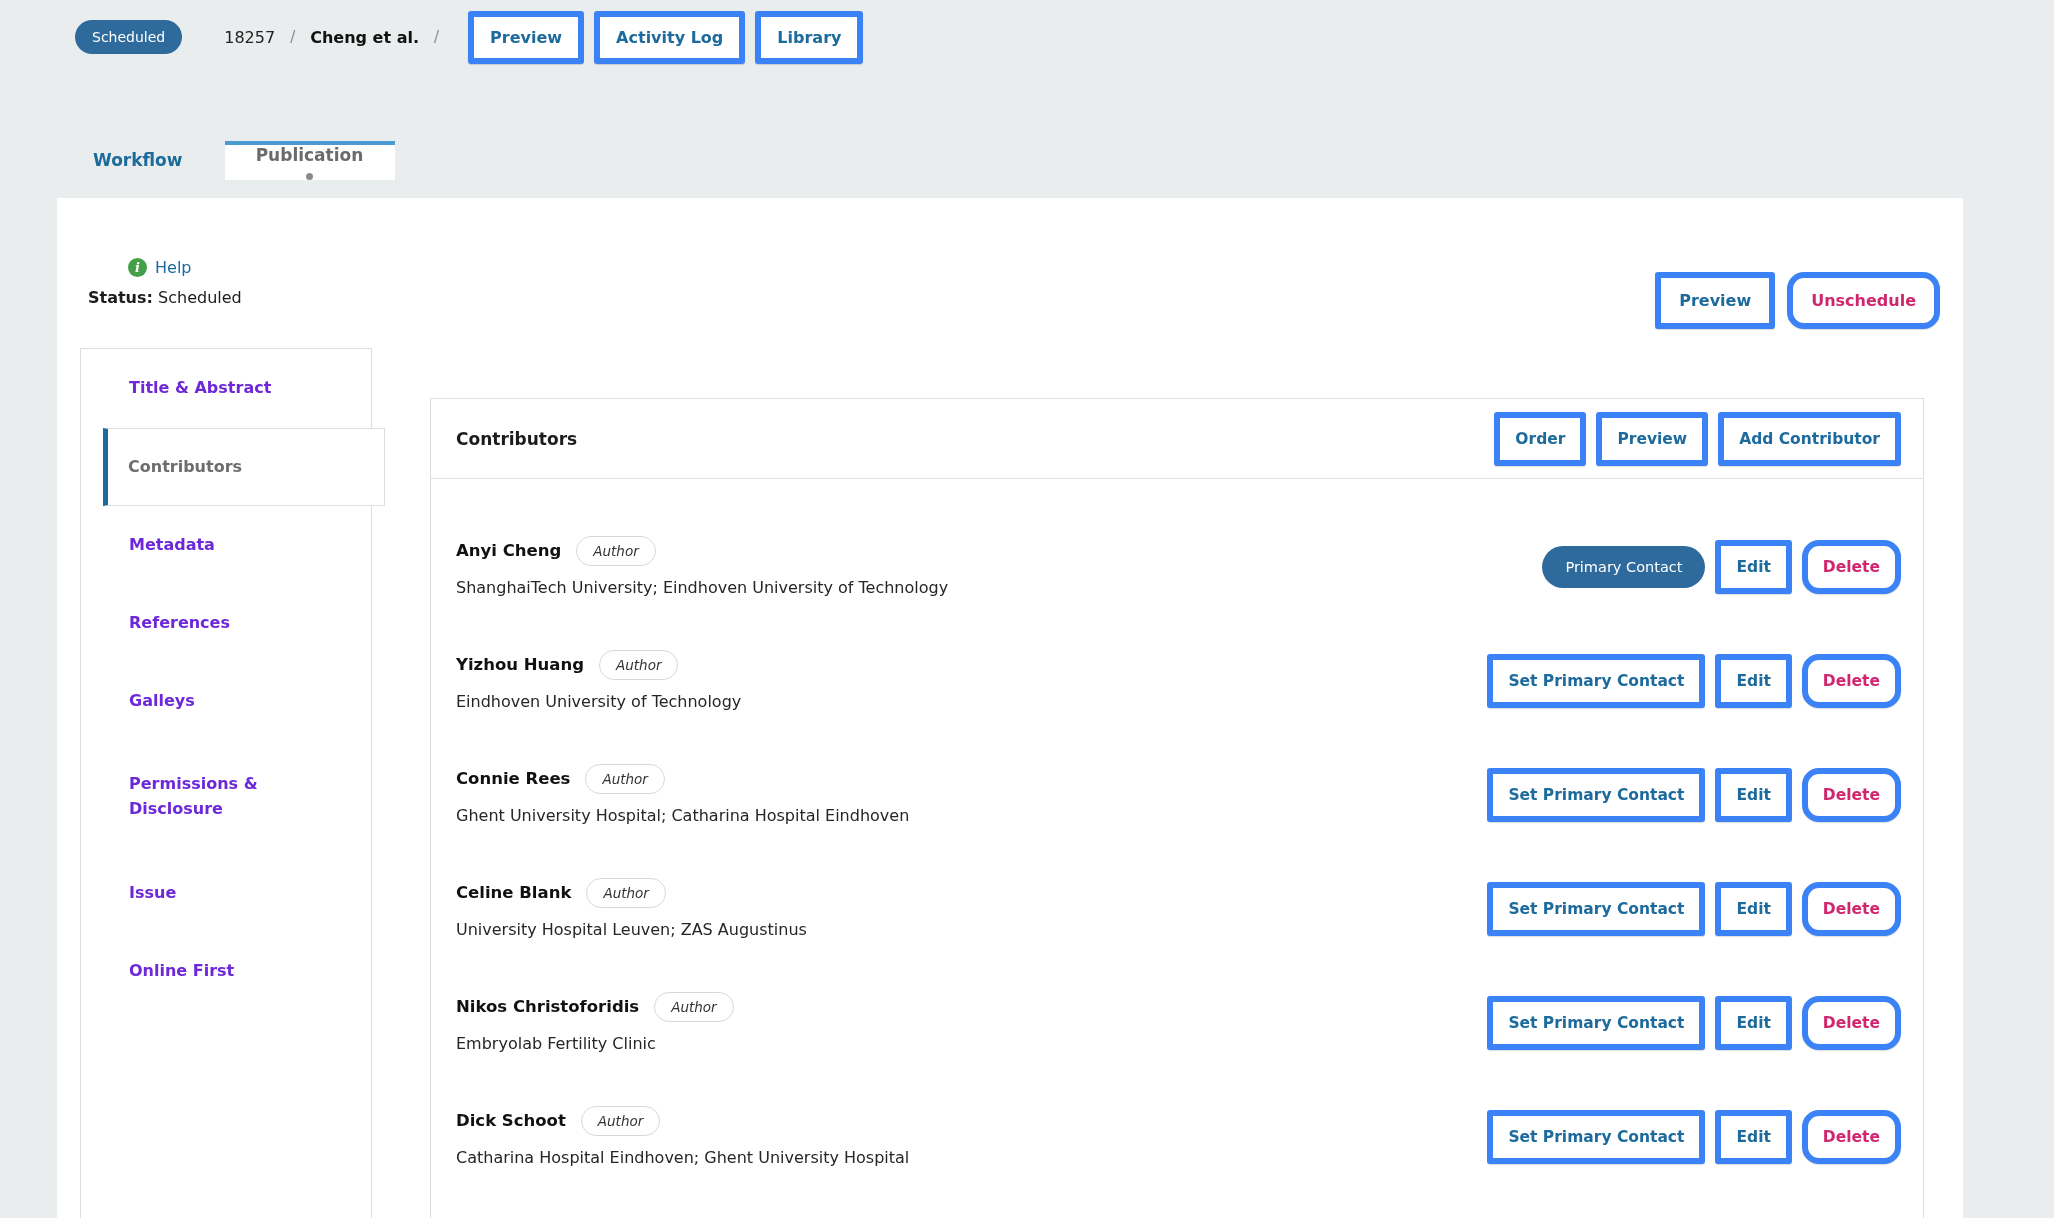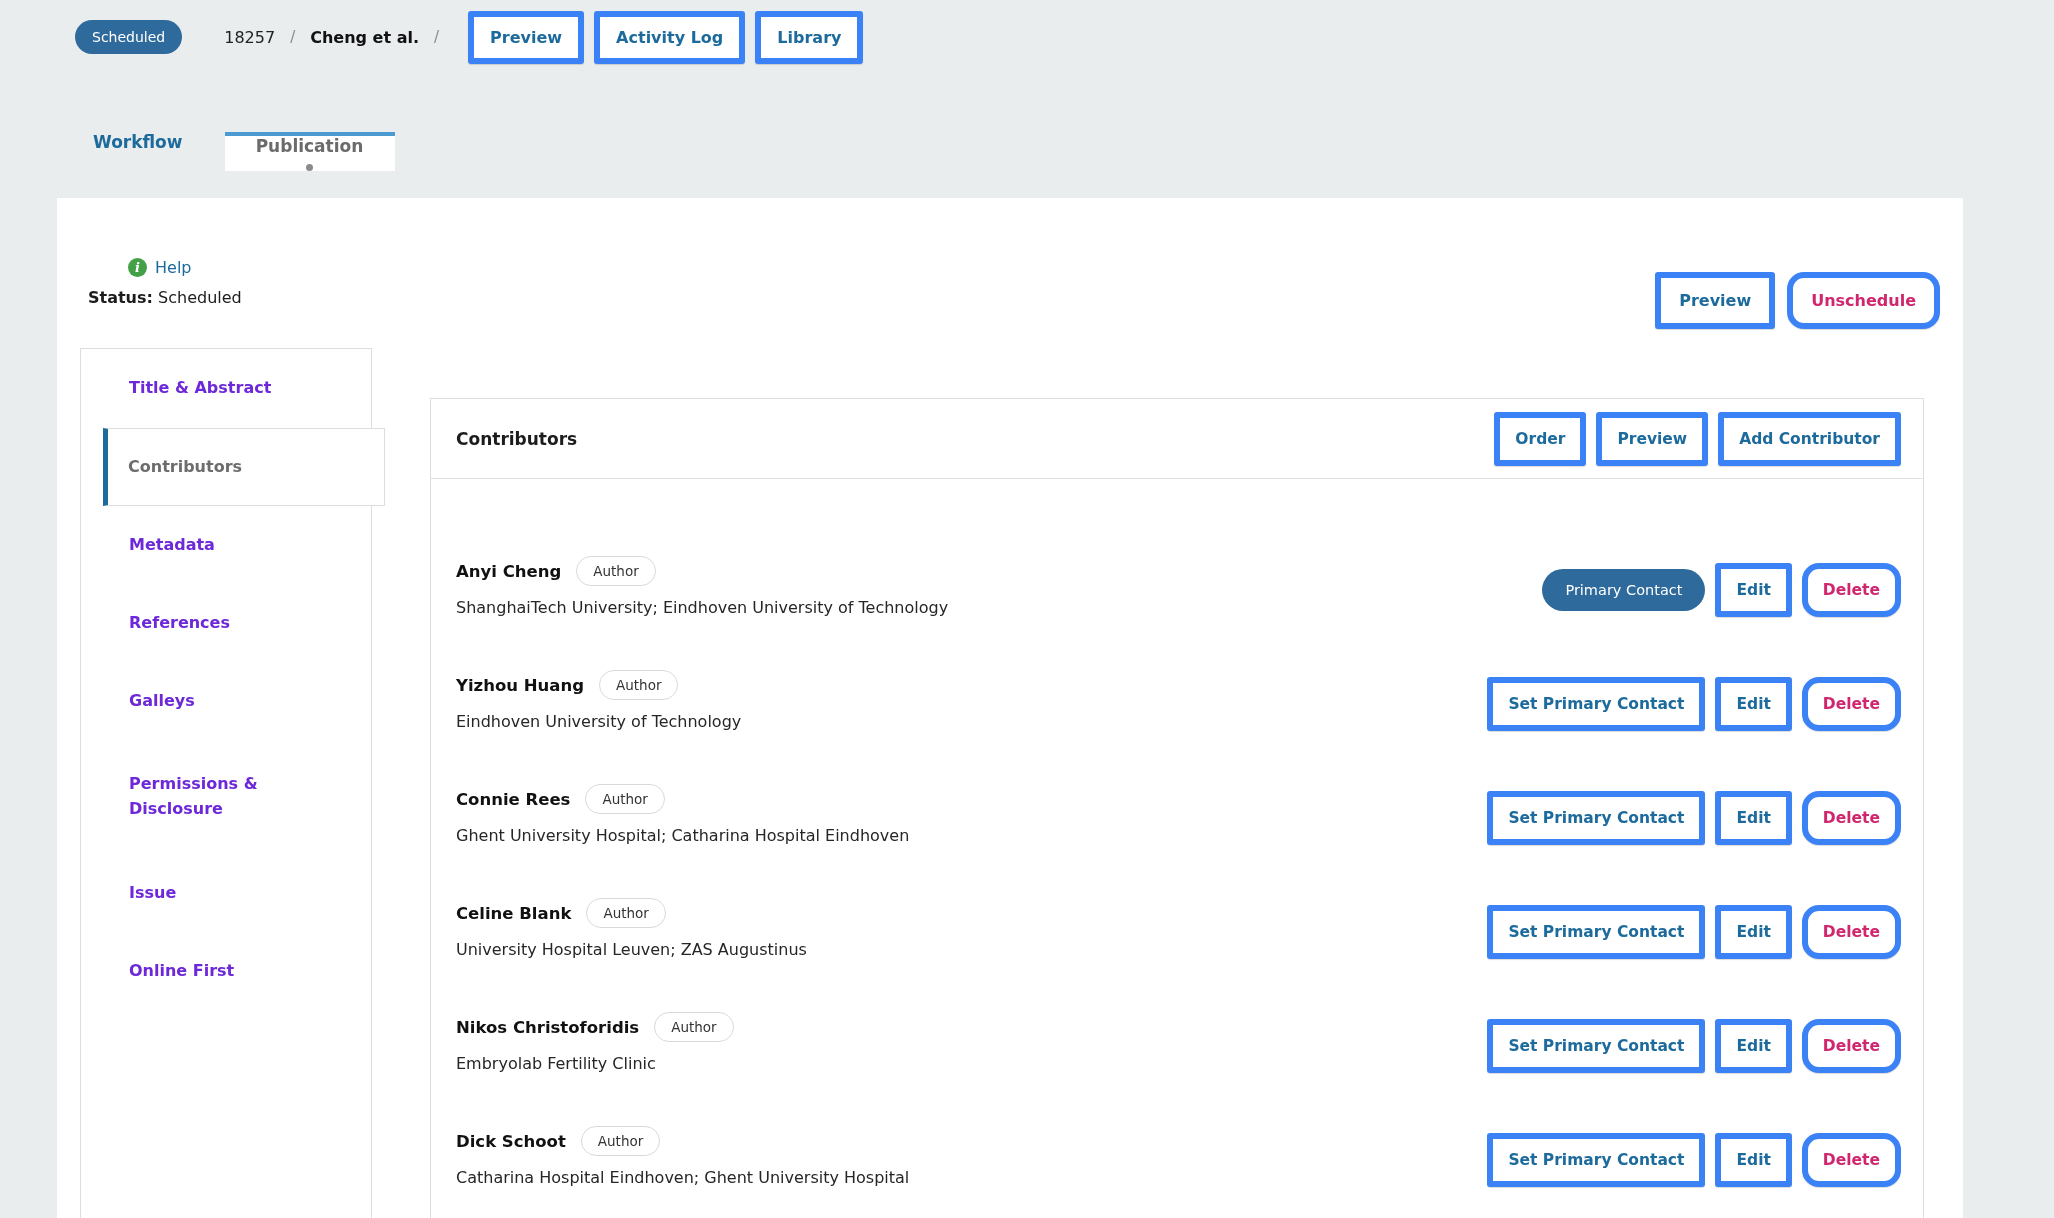--- a/index.html
+++ b/index.html
@@ -22,21 +22,21 @@
   .btn {
     display:inline-flex; align-items:center; justify-content:center;
     background:#fff; border:6px solid #3b82f6; border-radius:3px;
     box-shadow:0 1px 1px rgba(0,0,0,.14);
     color:#1d6a9c; font-weight:700; font-family:inherit; cursor:pointer;
     white-space:nowrap;
   }
   .btn.negative { color:#d0266d;border-radius:17px; }
   .topbar-actions .btn { font-size:16px; padding:11px 16px; }
   
-  .tabs { position:absolute; left:57px; top:132px; height:80px; display:flex; align-items:flex-start; }
+  .tabs { position:absolute; left:57px; top:120px; height:80px; display:flex; align-items:center; }
   .tab-workflow { display:flex; align-items:center; padding:0 30px; margin-left:6px;
     color:#1d6a9c; font-weight:700; font-size:17px; cursor:pointer; }
   .tab-publication { width:170px; margin-left:12px; background:#fff; border-top:4px solid #4b9ad2;
     display:flex; flex-direction:column; align-items:center; justify-content:center; gap:8px;
     color:#6b6b6b; font-weight:700; font-size:17px; cursor:pointer; }
   .tab-dot { width:7px; height:7px; border-radius:50%; background:#8a8a8a; }
   
   .panel { position:absolute; left:57px; top:198px; width:1906px; height:1020px; background:#fff; }
   .help-line { position:absolute; left:71px; top:60px; display:flex; align-items:center; gap:8px;
     color:#1d6a9c; font-size:16px; cursor:pointer; }
@@ -59,26 +59,26 @@
     color:#6d6d6d; z-index:2; }
   
   .contrib-box { position:absolute; left:373px; top:200px; width:1494px; height:1100px;
     border:1px solid #ddd; background:#fff; }
   .contrib-header { height:80px; display:flex; align-items:center; padding:0 22px 0 25px;
     border-bottom:1px solid #e2e2e2; }
   .contrib-title { font-size:17px; font-weight:700; color:#1c1c1c; }
   .contrib-actions { margin-left:auto; display:flex; gap:10px; }
   .contrib-actions .btn { font-size:15.5px; padding:12px 15px; }
   .rows { padding:24px 22px 0 25px; }
-  .row { min-height:114px; display:flex; align-items:flex-end; }
+  .row { min-height:114px; display:flex; align-items:center; }
   .row-main { flex:1; padding-top:12px; }
   .name-line { display:flex; align-items:center; gap:15px; }
   .c-name { font-size:16.5px; font-weight:700; color:#111; }
   .role-badge { border:1px solid #d9d9d9; border-radius:999px; padding:6px 16px;
-    font-size:13.5px; color:#333; background:#fff; white-space:nowrap; }
+    font-size:13.5px; color:#333; background:#fff; white-space:nowrap;font-style:italic; }
   .affil { margin-top:12px; font-size:16px; color:#262626; }
   .row-actions { display:flex; align-items:center; gap:10px; padding-top:14px; }
   .row-actions .btn { font-size:15.5px; padding:12px 15px; }
   .pill-primary { background:#2e6b9c; color:#fff; border-radius:999px; padding:13px 23px;
     font-size:14.5px; white-space:nowrap; }
   .name-stub { width:52px; height:16px; background:#2e2e2e; border-radius:2px; }
 </style>
 </head>
 <body>
 

